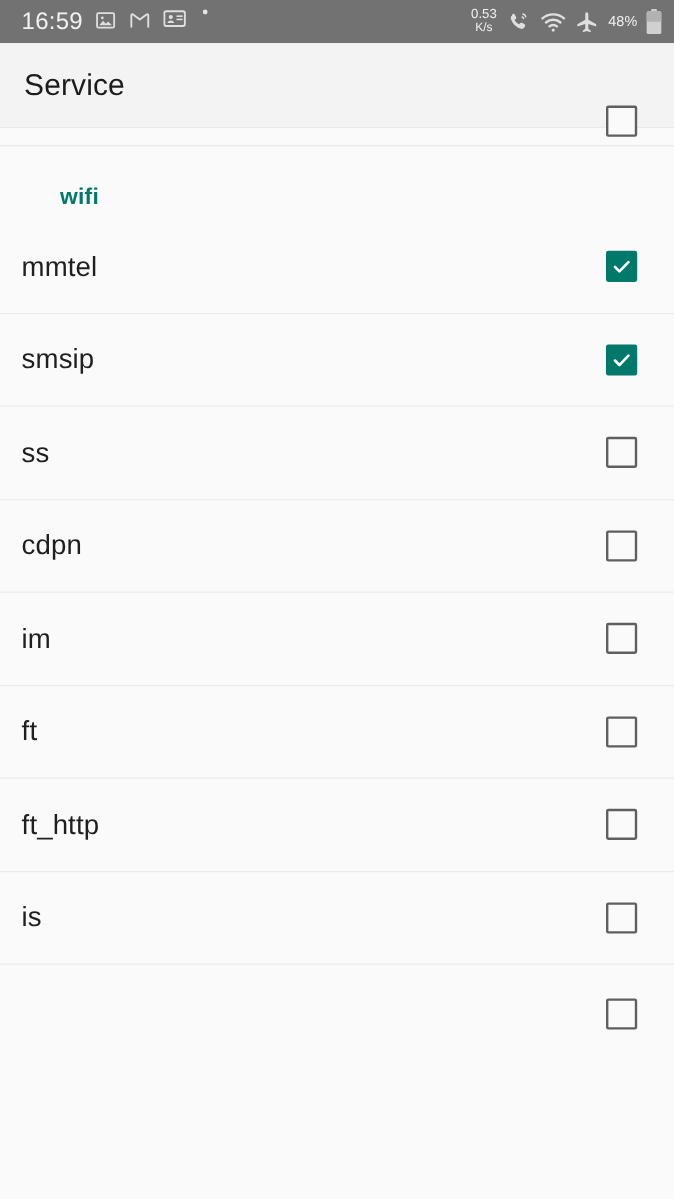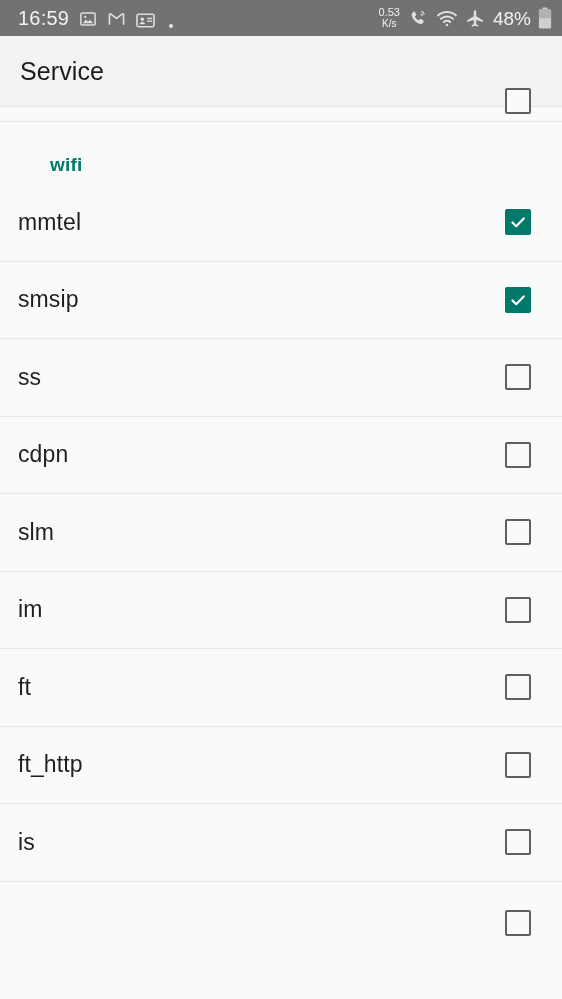--- a/index.html
+++ b/index.html
@@ -27,21 +27,21 @@
     height: 36px;
     background: #727272;
     display: flex;
     align-items: center;
     padding: 0 10px 0 18px;
     box-sizing: border-box;
     color: #ffffff;
   }
   .status-left {
     display: flex;
-    align-items: flex-end;
+    align-items: flex-start;
     gap: 10px;
     flex: 1 1 auto;
     min-width: 0;
   }
   .status-right {
     display: flex;
     align-items: center;
     gap: 7px;
     flex: 0 0 auto;
   }
@@ -70,21 +70,21 @@
     flex-direction: column;
     align-items: center;
     justify-content: space-between;
     line-height: 1.02;
     color: #f1f1f1;
     margin-right: 1px;
   }
   .net-speed .v { font-size: 11px; }
   .net-speed .u { font-size: 10px; }
   .battery-pct {
-    font-size: 19px;
+    font-size: 12px;
     color: #f1f1f1;
     line-height: 1;
     margin-left: 1px;
   }
 
   
   .app-bar {
     height: 71px;
     background: #f3f3f3;
     display: flex;
@@ -300,24 +300,20 @@
         </div>
         <div class="row">
           <span class="row-label">ss</span>
           <span class="checkbox off"></span>
         </div>
         <div class="row">
           <span class="row-label">cdpn</span>
           <span class="checkbox off"></span>
         </div>
         <div class="row">
-          <span class="row-label">slm</span>
-          <span class="checkbox off"></span>
-        </div>
-        <div class="row">
           <span class="row-label">im</span>
           <span class="checkbox off"></span>
         </div>
         <div class="row">
           <span class="row-label">ft</span>
           <span class="checkbox off"></span>
         </div>
         <div class="row">
           <span class="row-label">ft_http</span>
           <span class="checkbox off"></span>

